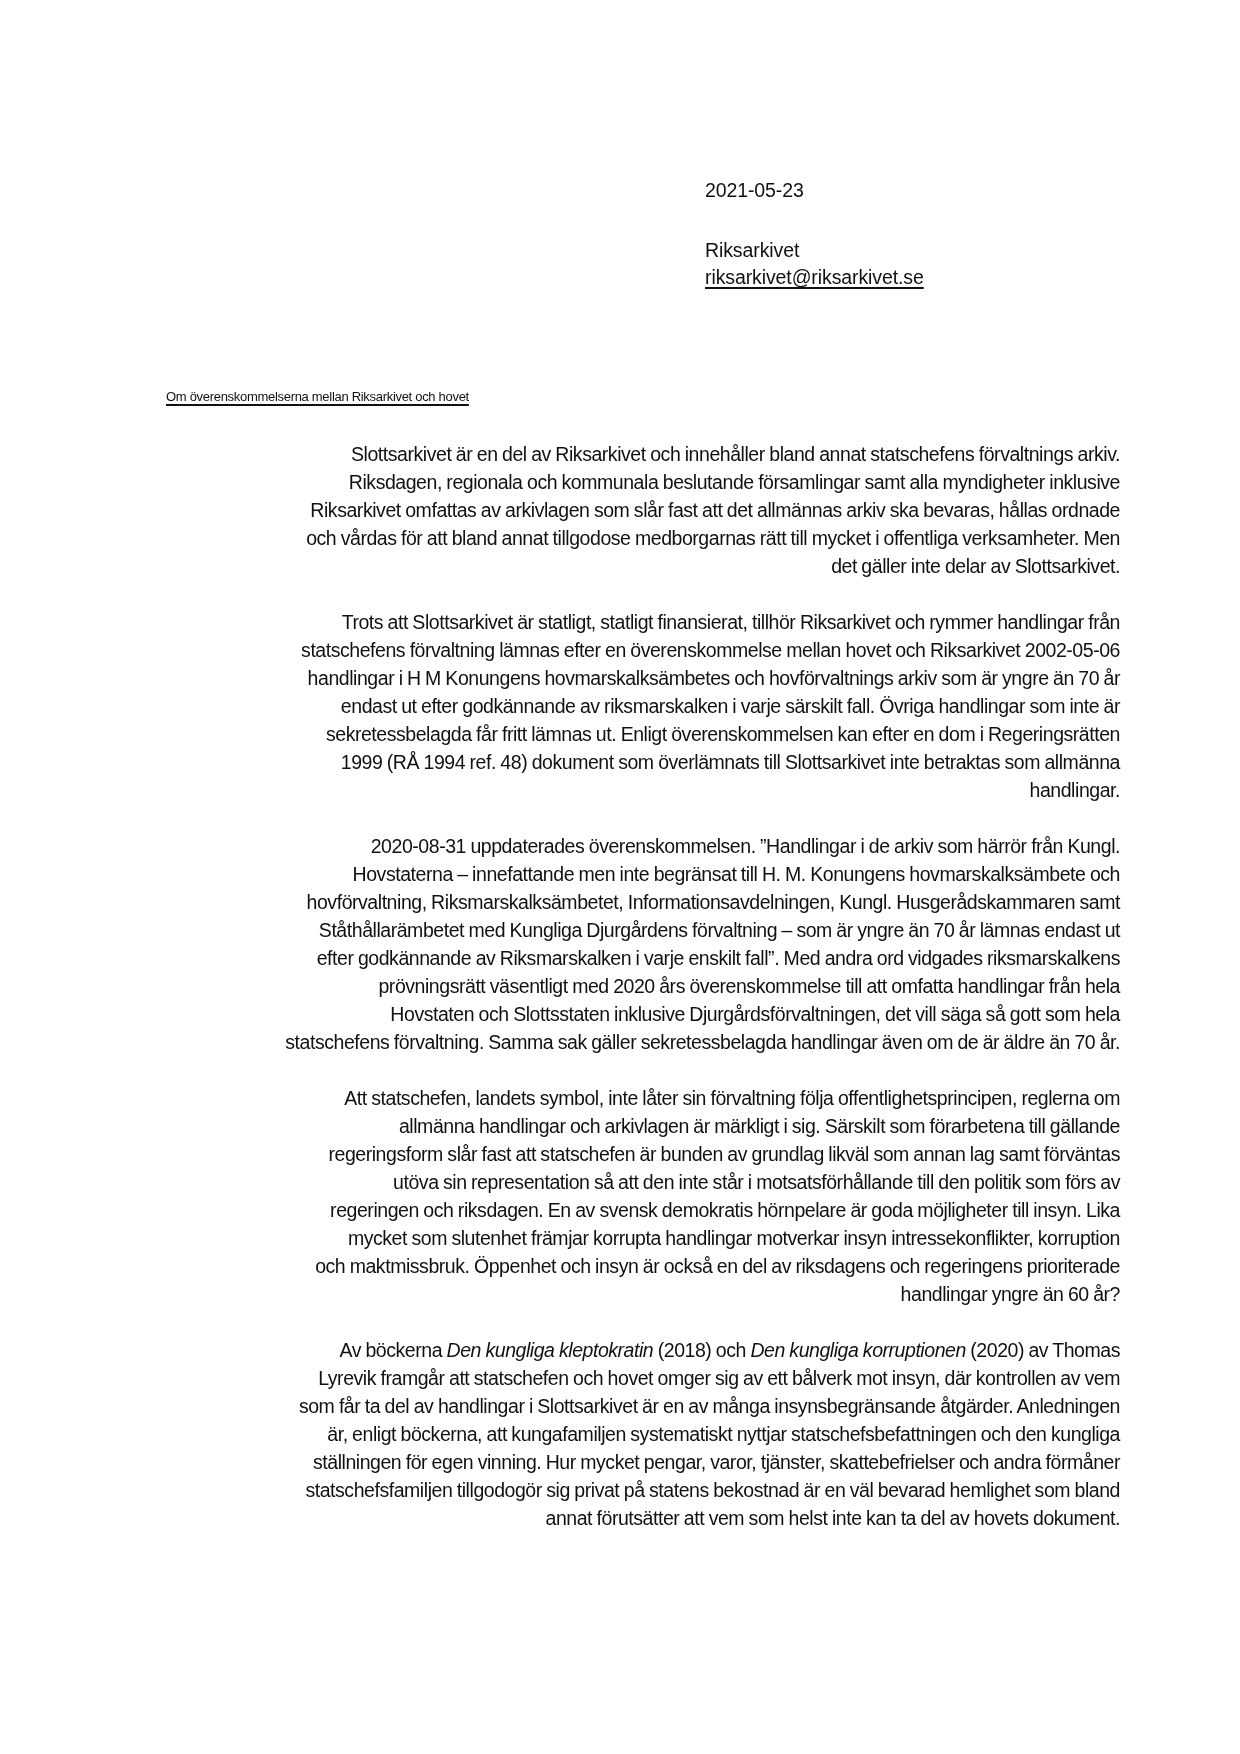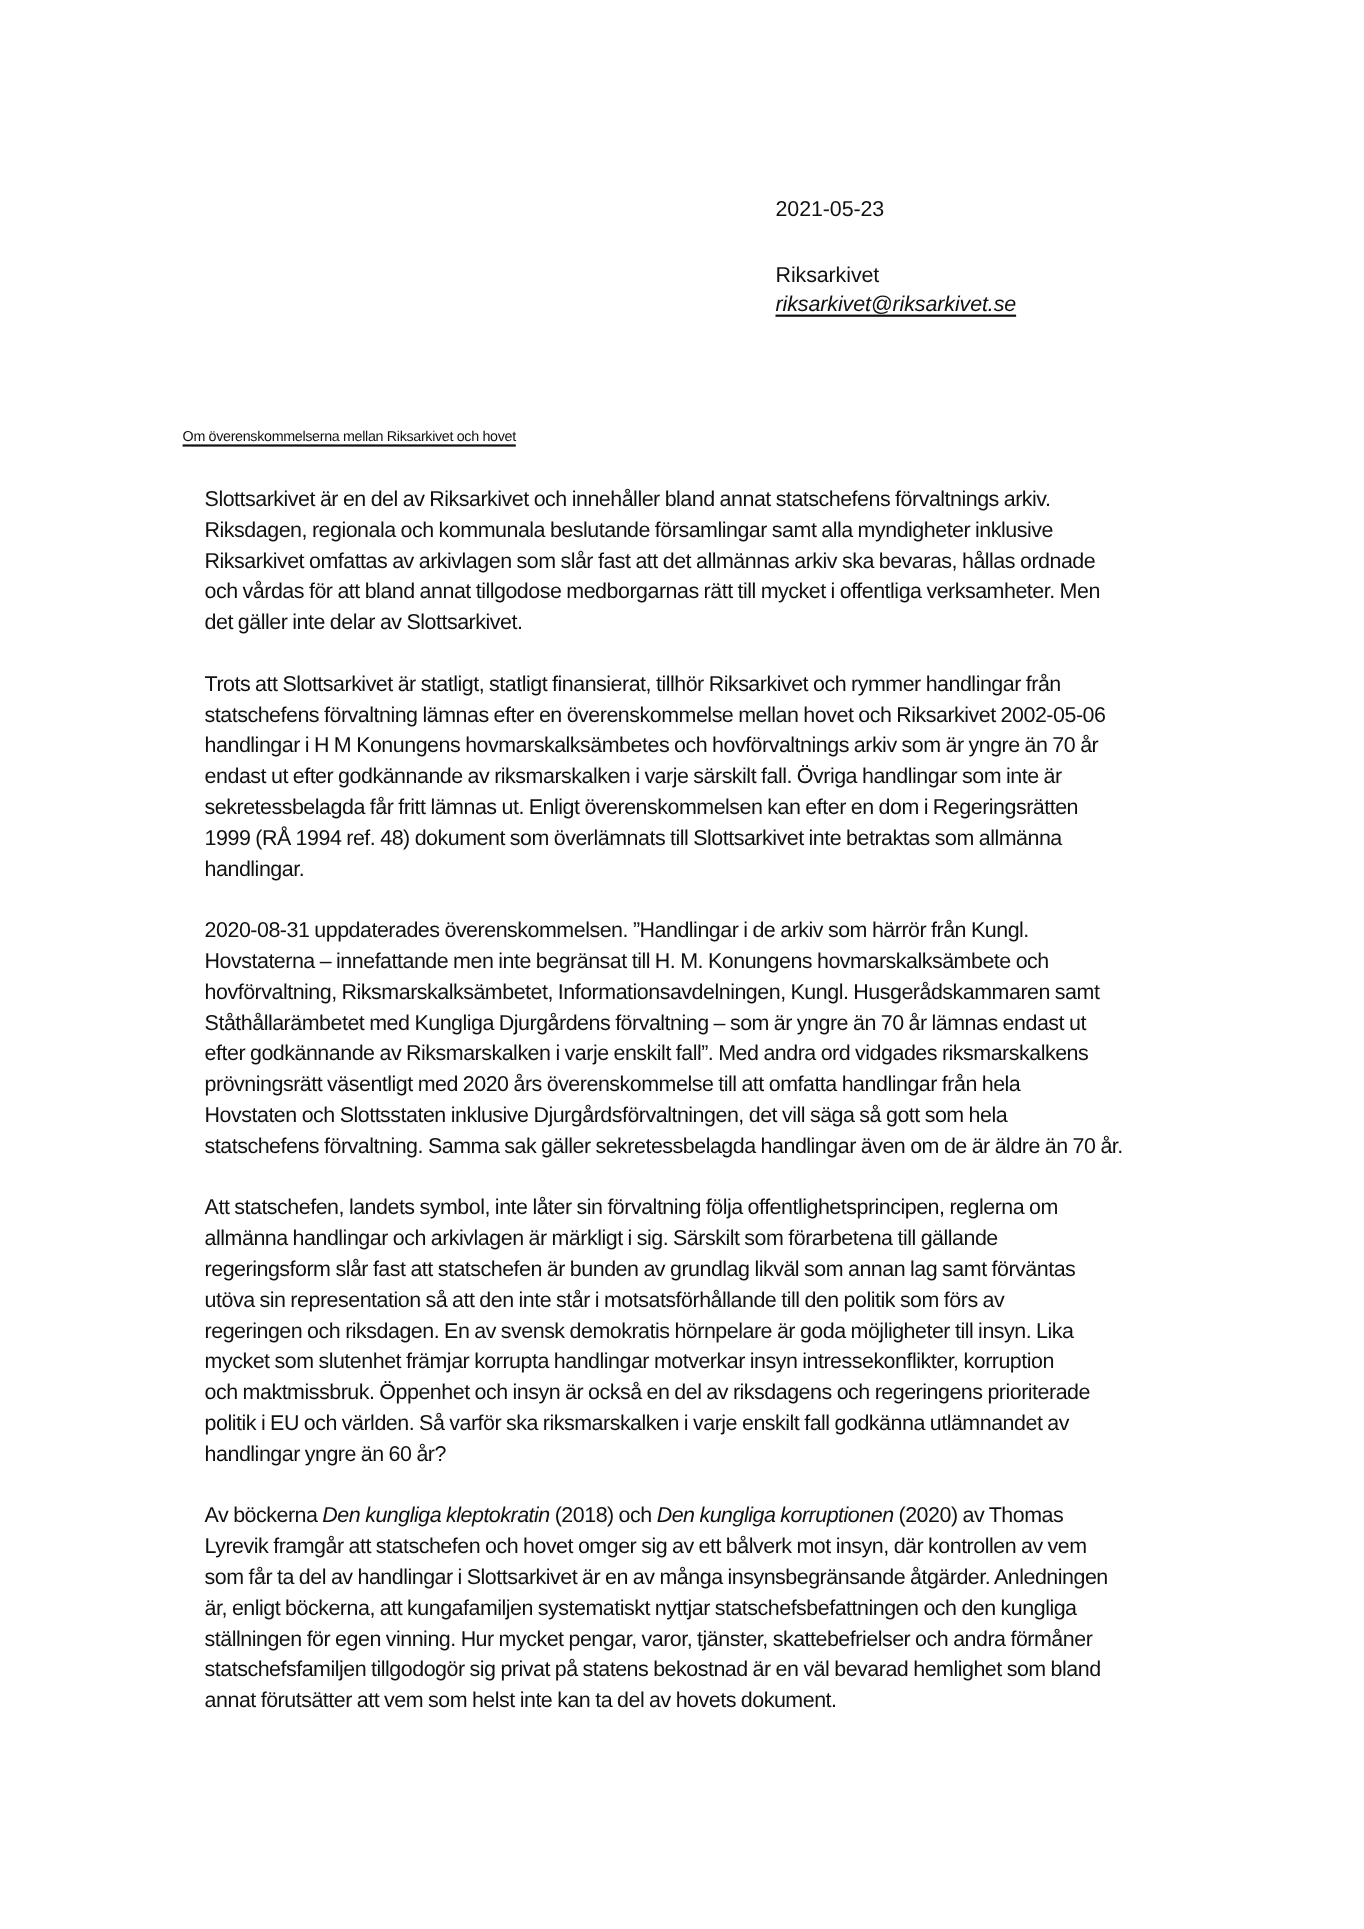--- a/index.html
+++ b/index.html
@@ -29,38 +29,38 @@
     line-height: 28px;
     letter-spacing: -0.1px;
   }
   .addr.date { top: 176px; }
   .addr.org { top: 236px; }
   .addr.email {
     top: 263px;
     text-decoration: underline;
     text-underline-offset: 3px;
     text-decoration-thickness: 1.5px;
-    font-style: italic;
   }
   .heading {
     position: absolute;
     left: 166px;
     top: 383px;
     font-size: 13px;
     line-height: 28px;
     text-decoration: underline;
     text-underline-offset: 3px;
     text-decoration-thickness: 1.5px;
     letter-spacing: -0.3px;
   }
   .body-text {
     position: absolute;
-    left: 186px;
+    left: 175px;
     top: 440px;
     width: 945px;
+    text-align: right;
   }
   .para {
     margin: 0 0 28px 0;
   }
   .line {
     display: block;
     white-space: nowrap;
     font-size: 19.5px;
     line-height: 28px;
     letter-spacing: -0.45px;
@@ -111,21 +111,20 @@
     </div>
 
     <div class="para">
       <span class="line">Att statschefen, landets symbol, inte låter sin förvaltning följa offentlighetsprincipen, reglerna om</span>
       <span class="line">allmänna handlingar och arkivlagen är märkligt i sig. Särskilt som förarbetena till gällande</span>
       <span class="line">regeringsform slår fast att statschefen är bunden av grundlag likväl som annan lag samt förväntas</span>
       <span class="line">utöva sin representation så att den inte står i motsatsförhållande till den politik som förs av</span>
       <span class="line">regeringen och riksdagen. En av svensk demokratis hörnpelare är goda möjligheter till insyn. Lika</span>
       <span class="line">mycket som slutenhet främjar korrupta handlingar motverkar insyn intressekonflikter, korruption</span>
       <span class="line">och maktmissbruk. Öppenhet och insyn är också en del av riksdagens och regeringens prioriterade</span>
-      <span class="line">politik i EU och världen. Så varför ska riksmarskalken i varje enskilt fall godkänna utlämnandet av</span>
       <span class="line">handlingar yngre än 60 år?</span>
     </div>
 
     <div class="para">
       <span class="line"><span>Av böckerna </span><span class="it">Den kungliga kleptokratin</span><span> (2018) och </span><span class="it">Den kungliga korruptionen</span><span> (2020) av Thomas</span></span>
       <span class="line">Lyrevik framgår att statschefen och hovet omger sig av ett bålverk mot insyn, där kontrollen av vem</span>
       <span class="line">som får ta del av handlingar i Slottsarkivet är en av många insynsbegränsande åtgärder. Anledningen</span>
       <span class="line">är, enligt böckerna, att kungafamiljen systematiskt nyttjar statschefsbefattningen och den kungliga</span>
       <span class="line">ställningen för egen vinning. Hur mycket pengar, varor, tjänster, skattebefrielser och andra förmåner</span>
       <span class="line">statschefsfamiljen tillgodogör sig privat på statens bekostnad är en väl bevarad hemlighet som bland</span>

